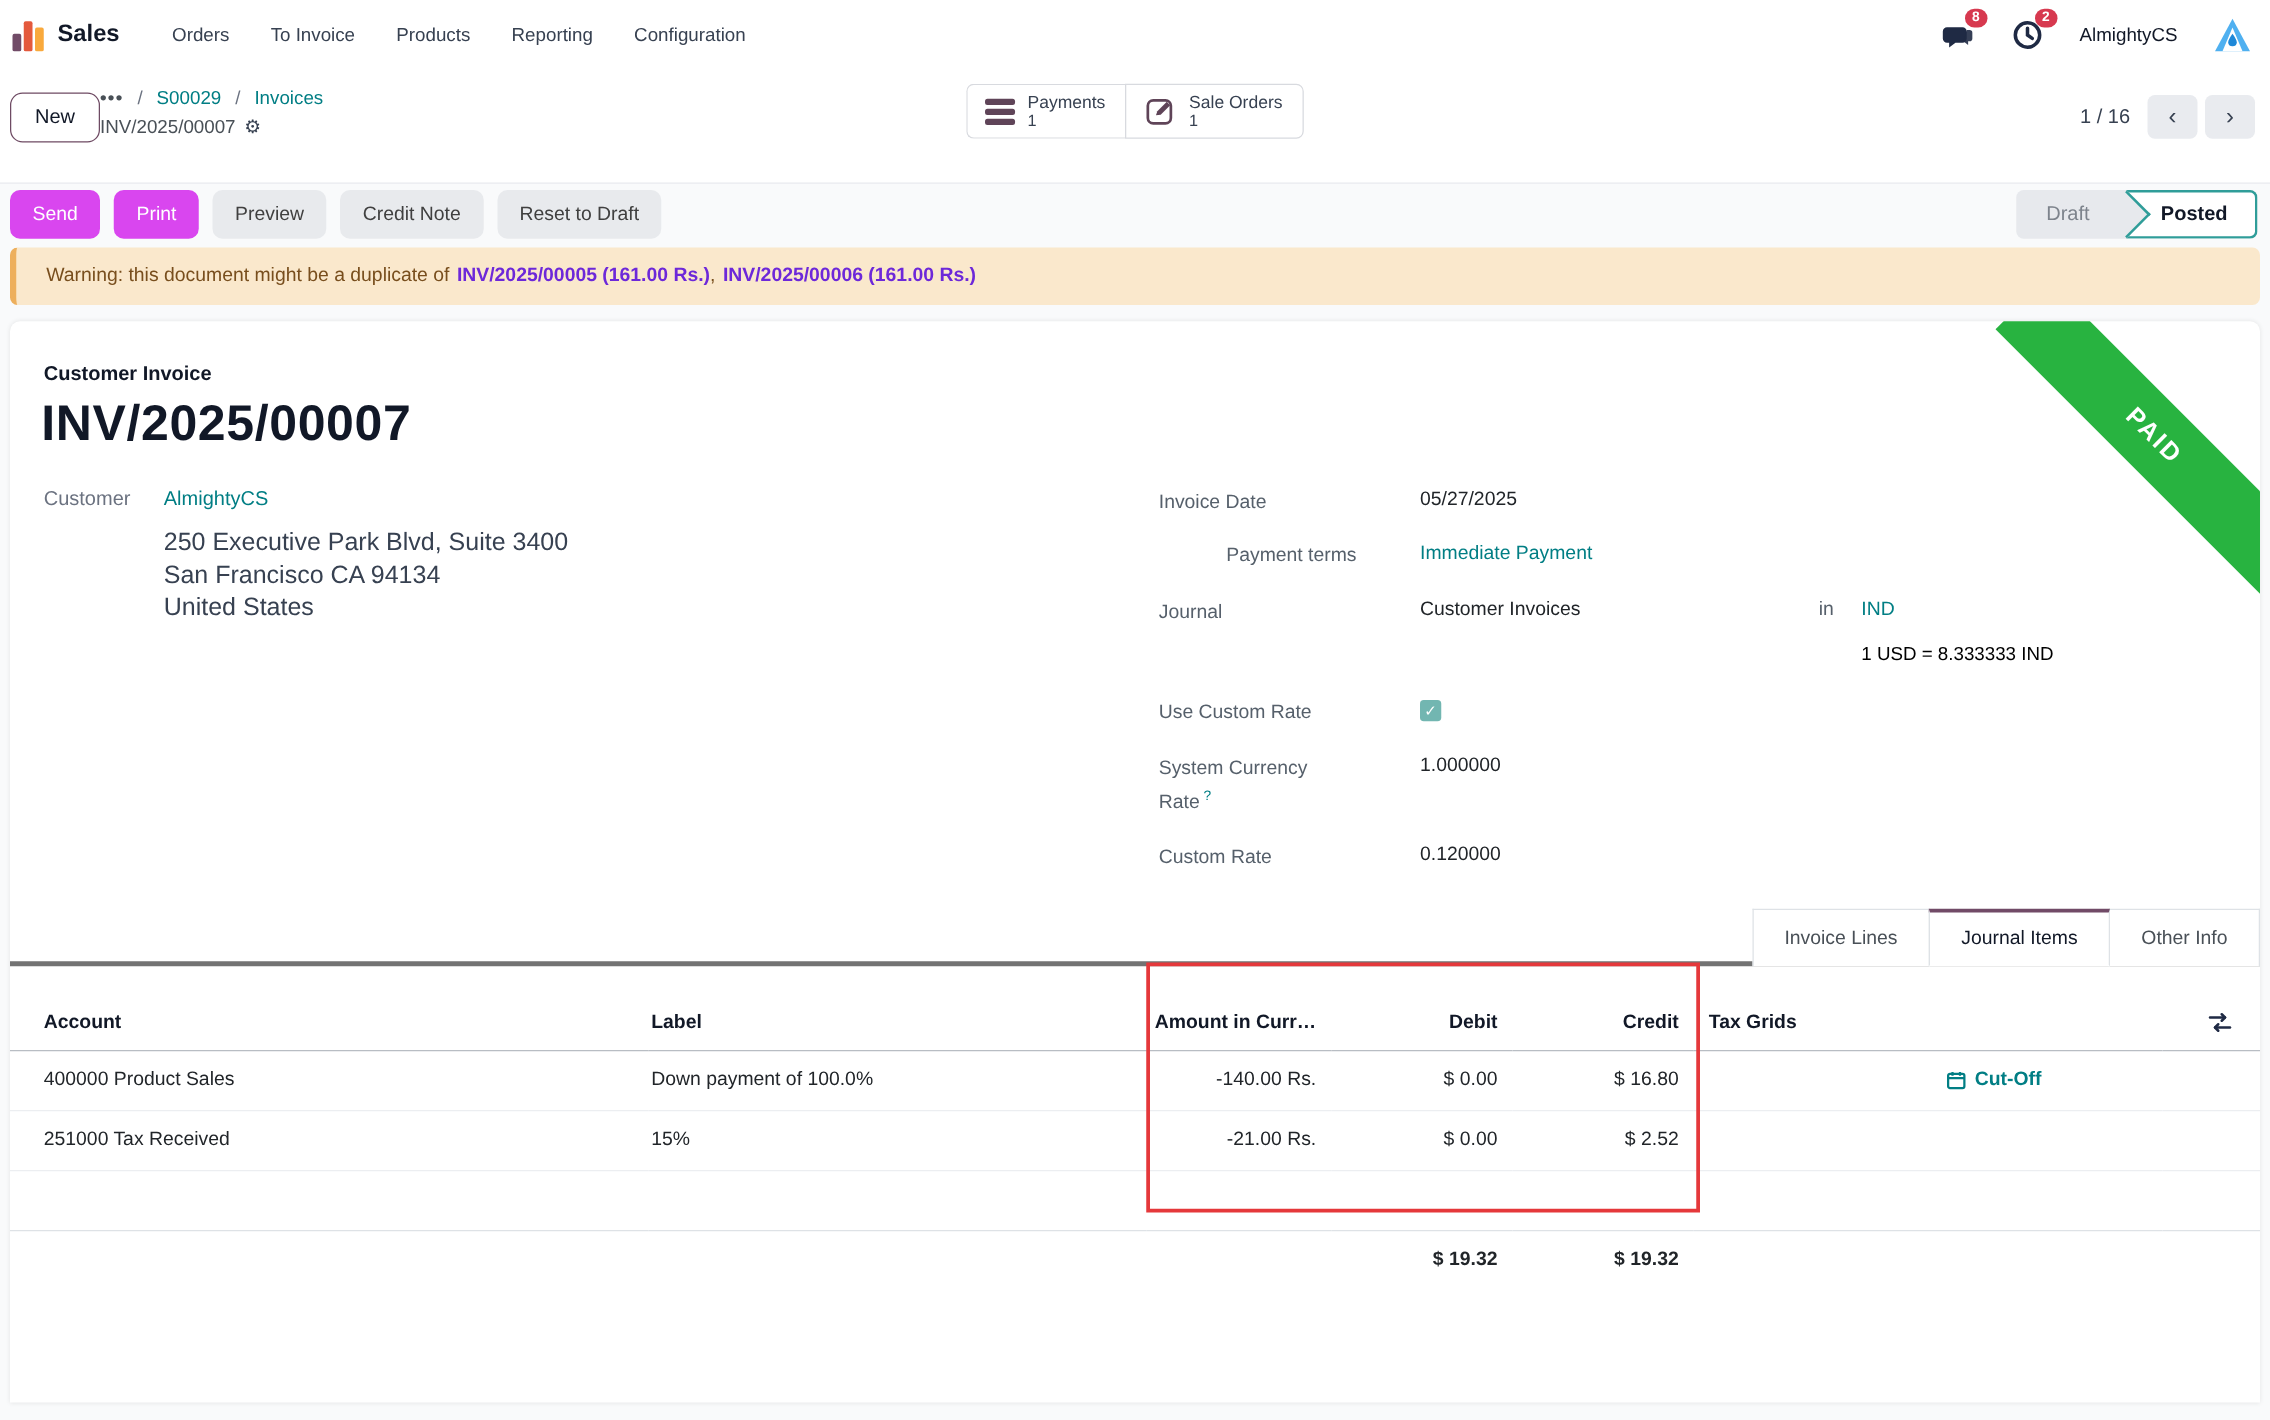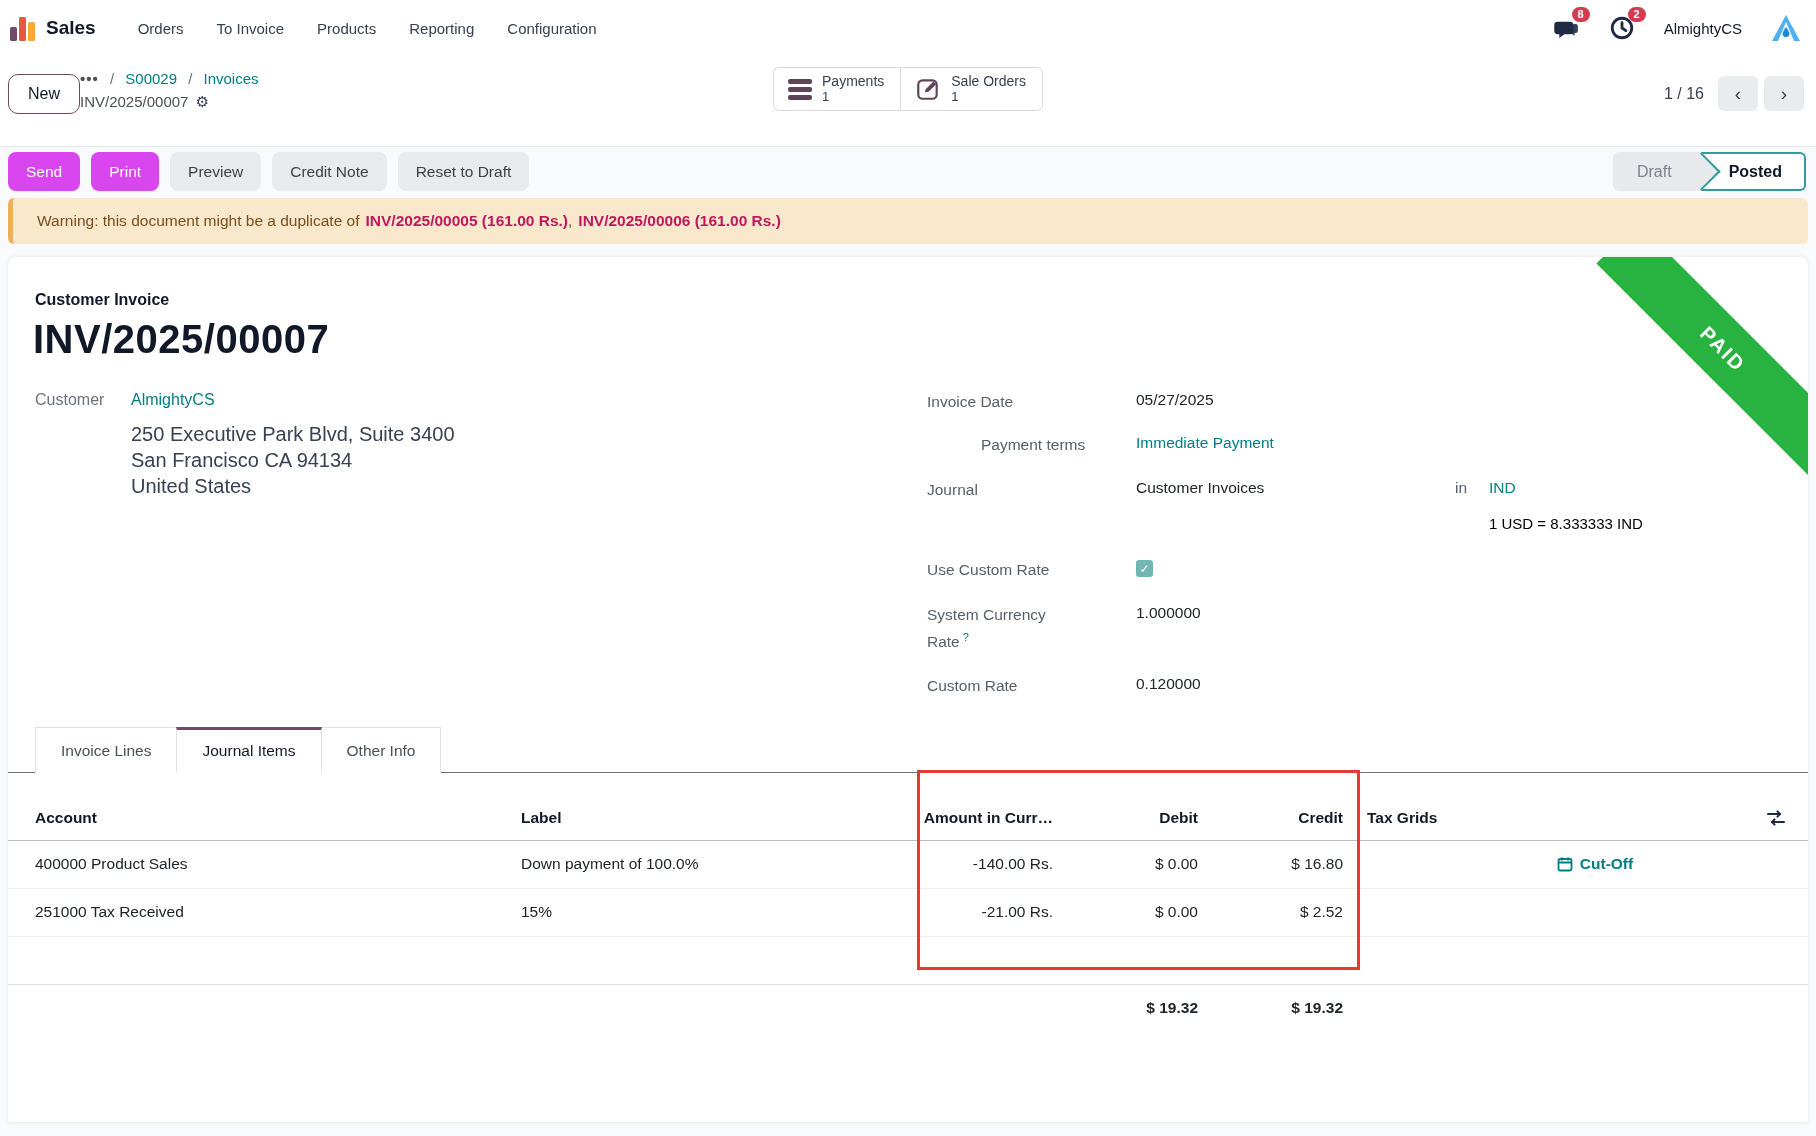--- a/index.html
+++ b/index.html
@@ -70,21 +70,21 @@
   .st-arrow { width:27px; height:27px; background:#E7E9ED; transform:rotate(45deg);
     border-top:2px solid #2F9D99; border-right:2px solid #2F9D99; margin:0 -14px 0 -14px; z-index:2; }
   .st-posted { background:#fff; border:2px solid #2F9D99; border-left:none; height:39px;
     display:flex; align-items:center; padding:0 22px 0 28px; border-radius:0 6px 6px 0;
     font-weight:700; font-size:16px; color:#111827; cursor:pointer; }
 
   
   .warning { position:absolute; top:198px; left:8px; width:1800px; height:46px;
     background:#FAE8CC; border-left:5px solid #EDAF5C; border-radius:6px;
     display:flex; align-items:center; padding-left:24px; font-size:15.5px; color:#784E1D; }
-  .warning a { color:#be185d; font-weight:600; text-decoration:none; margin-left:6px; cursor:pointer; }
+  .warning a { color:#6d28d9; font-weight:600; text-decoration:none; margin-left:6px; cursor:pointer; }
   .warning .comma { color:#784E1D; }
 
   
   .card { position:absolute; top:257px; left:8px; width:1800px; height:865px;
     background:#fff; border-radius:8px 8px 0 0; box-shadow:0 0 4px rgba(0,0,0,.09);
     overflow:hidden; }
   .ribbon { position:absolute; top:63px; left:1565px; width:300px; height:58px;
     background:#28B340; transform:rotate(45deg); display:flex; align-items:center;
     justify-content:center; color:#fff; font-weight:700; font-size:20px; letter-spacing:2px; z-index:5; }
   .doc-type { position:absolute; left:27px; top:34px; font-size:16px; font-weight:700; color:#111827; }
@@ -97,21 +97,21 @@
   .f-label { position:absolute; color:#56606B; font-size:15.5px; width:135px; line-height:22px; }
   .f-value { position:absolute; font-size:15.5px; color:#212529; }
   .f-link  { color:#017E84; cursor:pointer; }
   .rate-note { position:absolute; color:#000000; font-size:15px; }
   .help-sup { color:#017E84; font-size:11px; vertical-align:super; margin-left:3px; }
   .checkbox { position:absolute; width:17px; height:17px; background:#72B6B1; border-radius:3px;
     display:flex; align-items:center; justify-content:center; color:#fff; font-size:12px; cursor:pointer; }
 
   
   .tabs { position:absolute; left:0; top:470px; width:1800px; height:46px;
-    display:flex; padding-left:27px; border-bottom:1px solid #737373; }
+    display:flex; padding-left:27px; border-bottom:4px solid #737373;justify-content:flex-end; }
   .tab { height:46px; padding:0 25px; display:flex; align-items:center; font-size:15.5px;
     color:#495057; background:#fff; border:1px solid #DEE2E6; border-bottom:none; cursor:pointer; }
   .tab + .tab { margin-left:-1px; }
   .tab.active { border-top:3px solid #714B67; color:#111827; position:relative; z-index:2;
     border-bottom:1px solid #fff; margin-bottom:-1px; }
 
   
   .jtable { position:absolute; left:0; top:539px; width:1800px; border-collapse:collapse; table-layout:fixed; }
   .jtable th { font-size:15.5px; font-weight:700; color:#111827; height:44px;
     border-bottom:1px solid #B8BDC3; text-align:left; cursor:pointer; }

